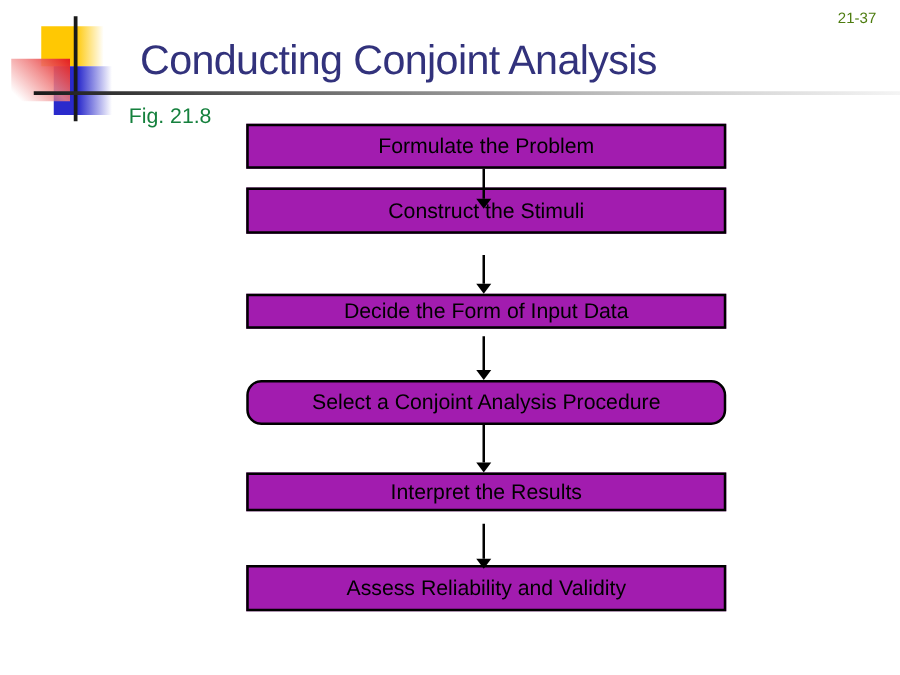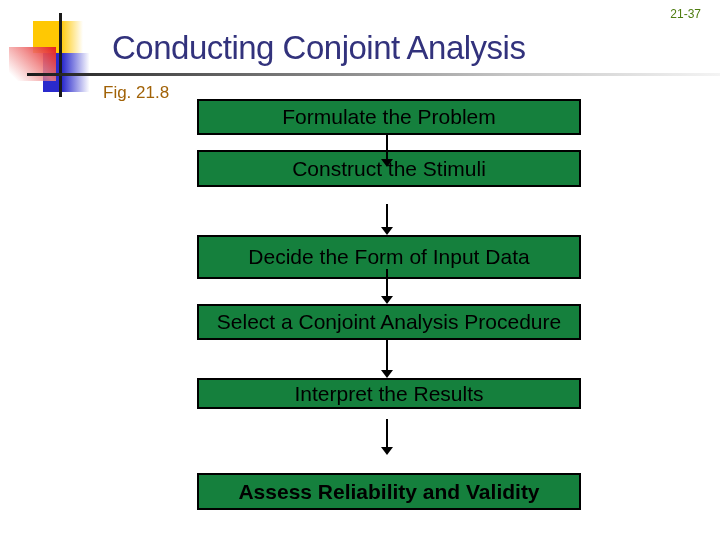--- a/index.html
+++ b/index.html
@@ -49,43 +49,43 @@
     font-size: 33px;
     letter-spacing: -0.5px;
     color: #32327c;
     white-space: nowrap;
     margin-left: 12px;
   }
   .fig-label {
     position: absolute;
     left: 103px; top: 83px;
     font-size: 17px;
-    color: #a16207;
+    color: #15803d;
   }
   
   .flow-box {
     position: absolute;
     left: 197px;
     width: 384px;
     box-sizing: border-box;
     border: 2px solid #000000;
-    background: #15803d;
+    background: #a21caf;
     display: flex;
     align-items: center;
     justify-content: center;
-    font-size: 21px;
+    font-size: 17px;
     color: #000000;
     text-align: center;
   }
   .flow-box.b1 { top: 99px;  height: 36px; }
   .flow-box.b2 { top: 150px; height: 37px; }
-  .flow-box.b3 { top: 235px; height: 44px; }
-  .flow-box.b4 { top: 304px; height: 36px; }
+  .flow-box.b3 { top: 235px; height: 28px; }
+  .flow-box.b4 { top: 304px; height: 36px; border-radius: 12px; }
   .flow-box.b5 { top: 378px; height: 31px; }
-  .flow-box.b6 { top: 473px; height: 37px; font-weight: bold; }
+  .flow-box.b6 { top: 452px; height: 37px; }
 
   .flow-arrow {
     position: absolute;
     left: 381px;
     width: 12px;
     display: flex;
     flex-direction: column;
     align-items: center;
   }
   .flow-arrow .shaft { width: 2px; flex: 1; background: #000000; }

